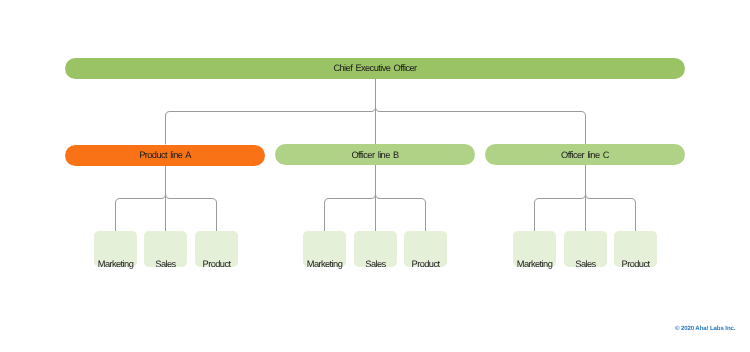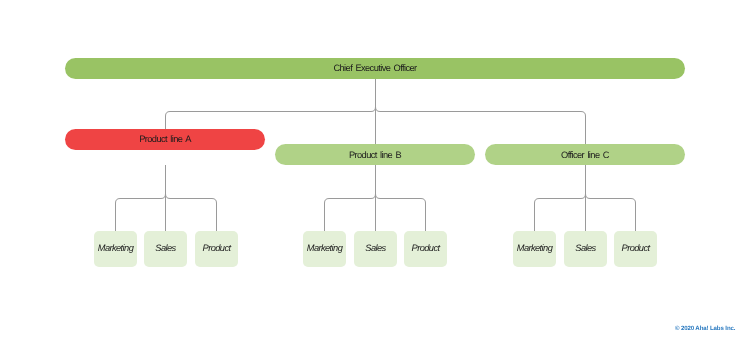--- a/index.html
+++ b/index.html
@@ -7,21 +7,21 @@
   body{width:750px;height:352px;overflow:hidden;
        font-family:"Liberation Sans",sans-serif;
        -webkit-font-smoothing:antialiased;text-rendering:geometricPrecision;}
   #stage{position:relative;width:607px;height:352px;background:#ffffff;text-align:right;}
   #svglayer{position:absolute;left:0;top:0;width:750px;height:352px;pointer-events:none;}
   .node{position:absolute;display:flex;align-items:center;justify-content:center;
         box-sizing:border-box;}
   .node span{font-size:9.3px;letter-spacing:-0.6px;word-spacing:1.3px;color:#1c1c1c;
              white-space:nowrap;line-height:1;position:relative;top:0.5px;
              transform:translateZ(0);}
-  .node.level3 span{top:0px;font-style:italic;}
+  .node.level3 span{top:16px;}
   .copyright{position:absolute;font-weight:bold;white-space:nowrap;
              left:675px;top:324.8px;font-size:6.1px;letter-spacing:-0.12px;color:#2a7ac0;transform:translateZ(0);}
 </style>
 </head>
 <body>
 
 <div id="stage">
 
   <svg id="svglayer" viewBox="0 0 750 352" xmlns="http://www.w3.org/2000/svg">
     <g id="connectors" fill="none" stroke="#9a9a9a" stroke-width="1">
@@ -37,25 +37,25 @@
         <path d="M585.5 165 L585.5 194 Q585.5 198.5 581 198.5 L539 198.5 Q534.5 198.5 534.5 203 L534.5 231"></path>
         <path d="M585.5 165 L585.5 231"></path>
         <path d="M585.5 165 L585.5 194 Q585.5 198.5 590 198.5 L631 198.5 Q635.5 198.5 635.5 203 L635.5 231"></path>
       </g>
   </svg>
 
   <div id="nodes">
     <div class="node level1" style="left: 65px; top: 58px; width: 620px; height: 21px; border-radius: 10.5px; background: rgb(153, 195, 100);">
         <span>Chief Executive Officer</span>
       </div>
-    <div class="node level2" style="left: 65px; top: 129px; width: 200px; height: 21.1px; border-radius: 10.5px; background: #ef4444;">
+    <div class="node level2" style="left: 65px; top: 145px; width: 200px; height: 21.1px; border-radius: 10.5px; background: #f97316;">
         <span>Product line A</span>
       </div>
     <div class="node level2" style="left: 275px; top: 144.4px; width: 200px; height: 21.1px; border-radius: 10.5px; background: rgb(176, 210, 135);">
-        <span>Product line B</span>
+        <span>Officer line B</span>
       </div>
     <div class="node level2" style="left: 485px; top: 144.4px; width: 200px; height: 21.1px; border-radius: 10.5px; background: rgb(176, 210, 135);">
         <span>Officer line C</span>
       </div>
     <div class="node level3" style="left: 93.75px; top: 231px; width: 43.5px; height: 35.5px; border-radius: 5px; background: rgb(228, 240, 216);">
         <span>Marketing</span>
       </div>
     <div class="node level3" style="left: 143.75px; top: 231px; width: 43.5px; height: 35.5px; border-radius: 5px; background: rgb(228, 240, 216);">
         <span>Sales</span>
       </div>

